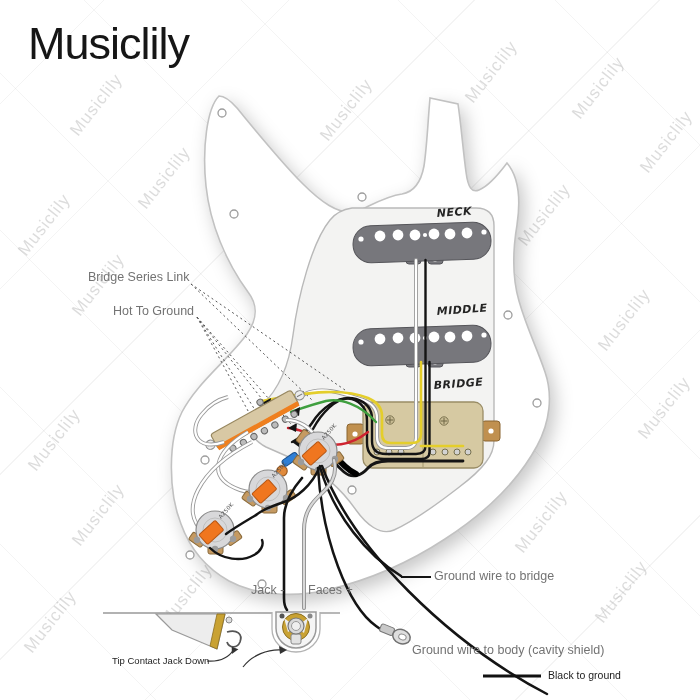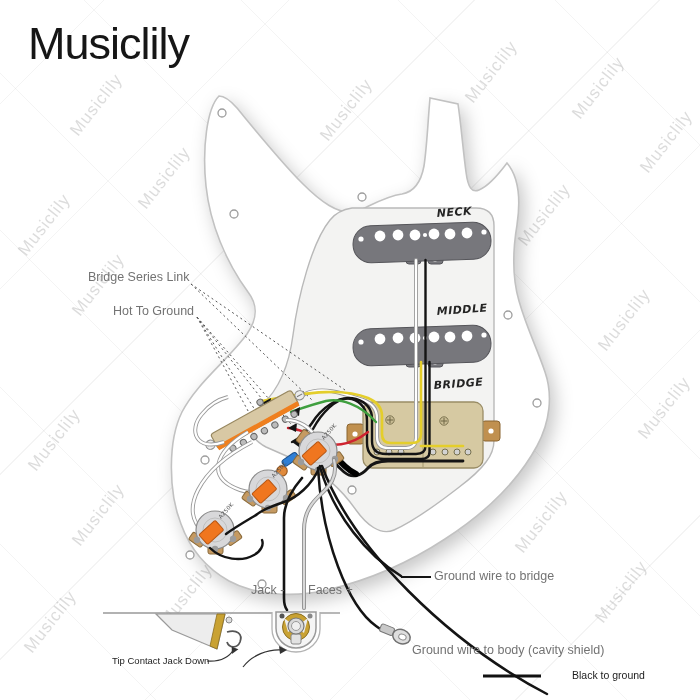--- a/index.html
+++ b/index.html
@@ -7,21 +7,21 @@
        font-family:"Liberation Sans",sans-serif;}
   .wm-layer{position:absolute;inset:0;pointer-events:none;
     background-image:
       repeating-linear-gradient(45deg, transparent 0 110px, rgba(0,0,0,0.045) 110px 111px),
       repeating-linear-gradient(-45deg, transparent 0 130px, rgba(0,0,0,0.045) 130px 131px);}
   .wm{position:absolute;color:rgba(140,140,140,0.30);font-size:17px;letter-spacing:1px;
       transform:rotate(-52deg);white-space:nowrap;}
   .logo{position:absolute;left:28px;top:18px;font-size:45px;color:#161616;letter-spacing:-1px;}
   .lbl{position:absolute;color:#737373;font-size:12.5px;white-space:nowrap;}
   .lbl-sm{position:absolute;color:#1c1c1c;font-size:9.5px;white-space:nowrap;}
-  .lbl-md{position:absolute;color:#1c1c1c;font-size:10.5px;white-space:nowrap;margin-left:24px;}
+  .lbl-md{position:absolute;color:#1c1c1c;font-size:10.5px;white-space:nowrap;}
   svg{position:absolute;left:0;top:0;}
   .pg{filter:drop-shadow(5px 7px 9px rgba(0,0,0,0.22));}
   .pkname{font-family:"DejaVu Sans",sans-serif;font-style:italic;font-weight:700;
           font-size:11px;letter-spacing:0.5px;fill:#242424;}
   .potmark{font-family:"DejaVu Sans",sans-serif;font-size:5.5px;fill:#4a4a4a;letter-spacing:0.3px;}
 </style>
 </head>
 <body>
 
 <div class="wm-layer"></div>

